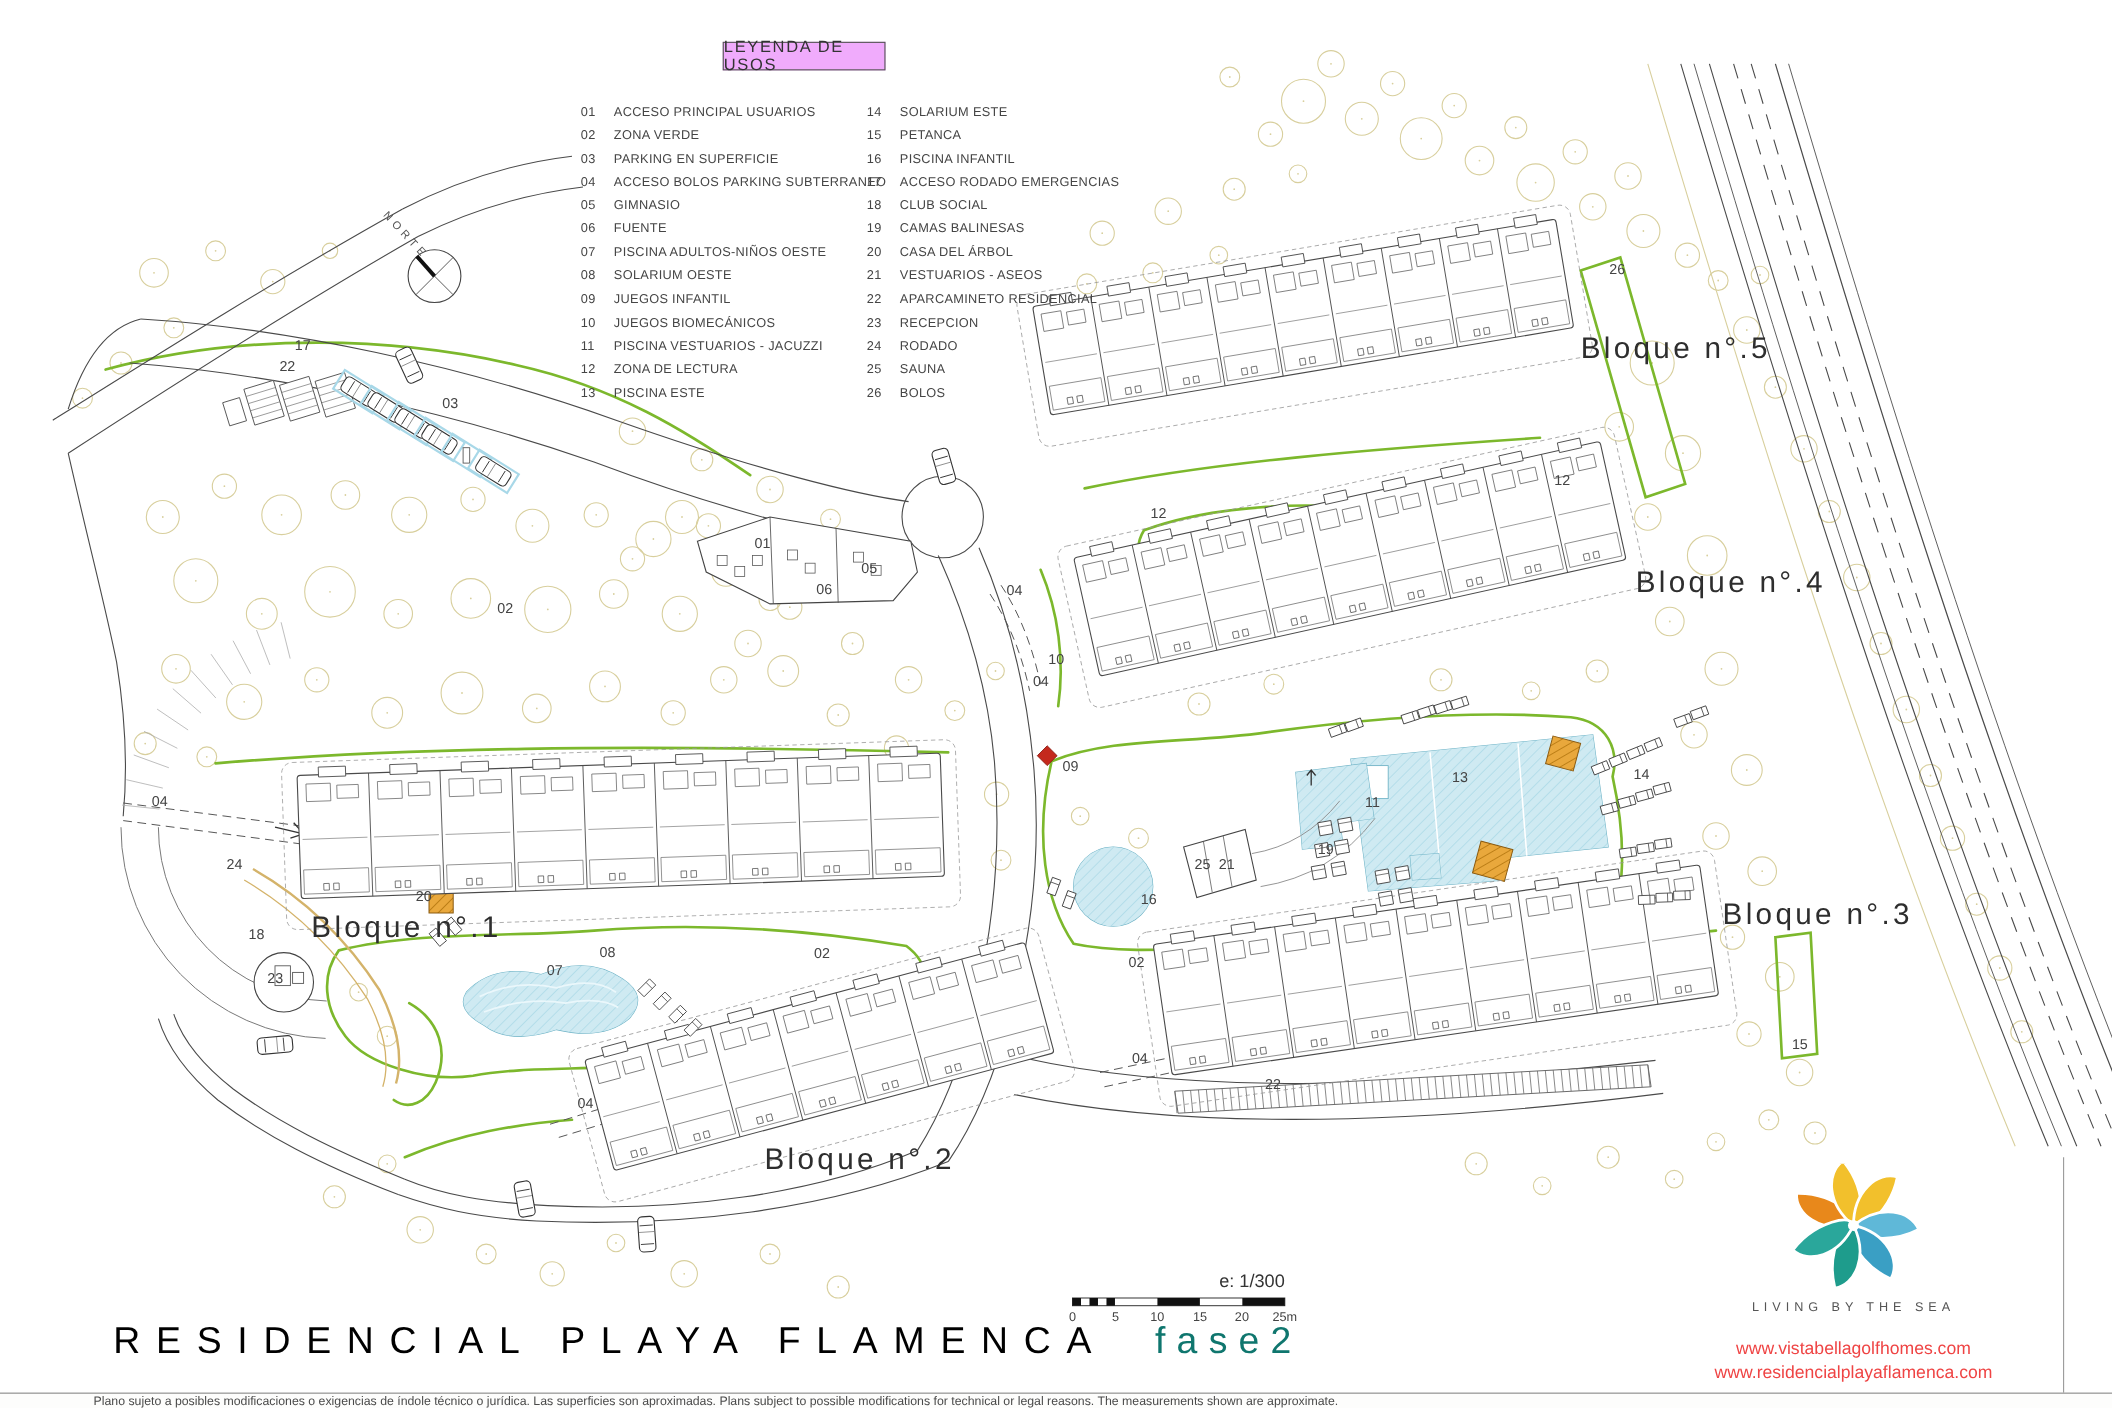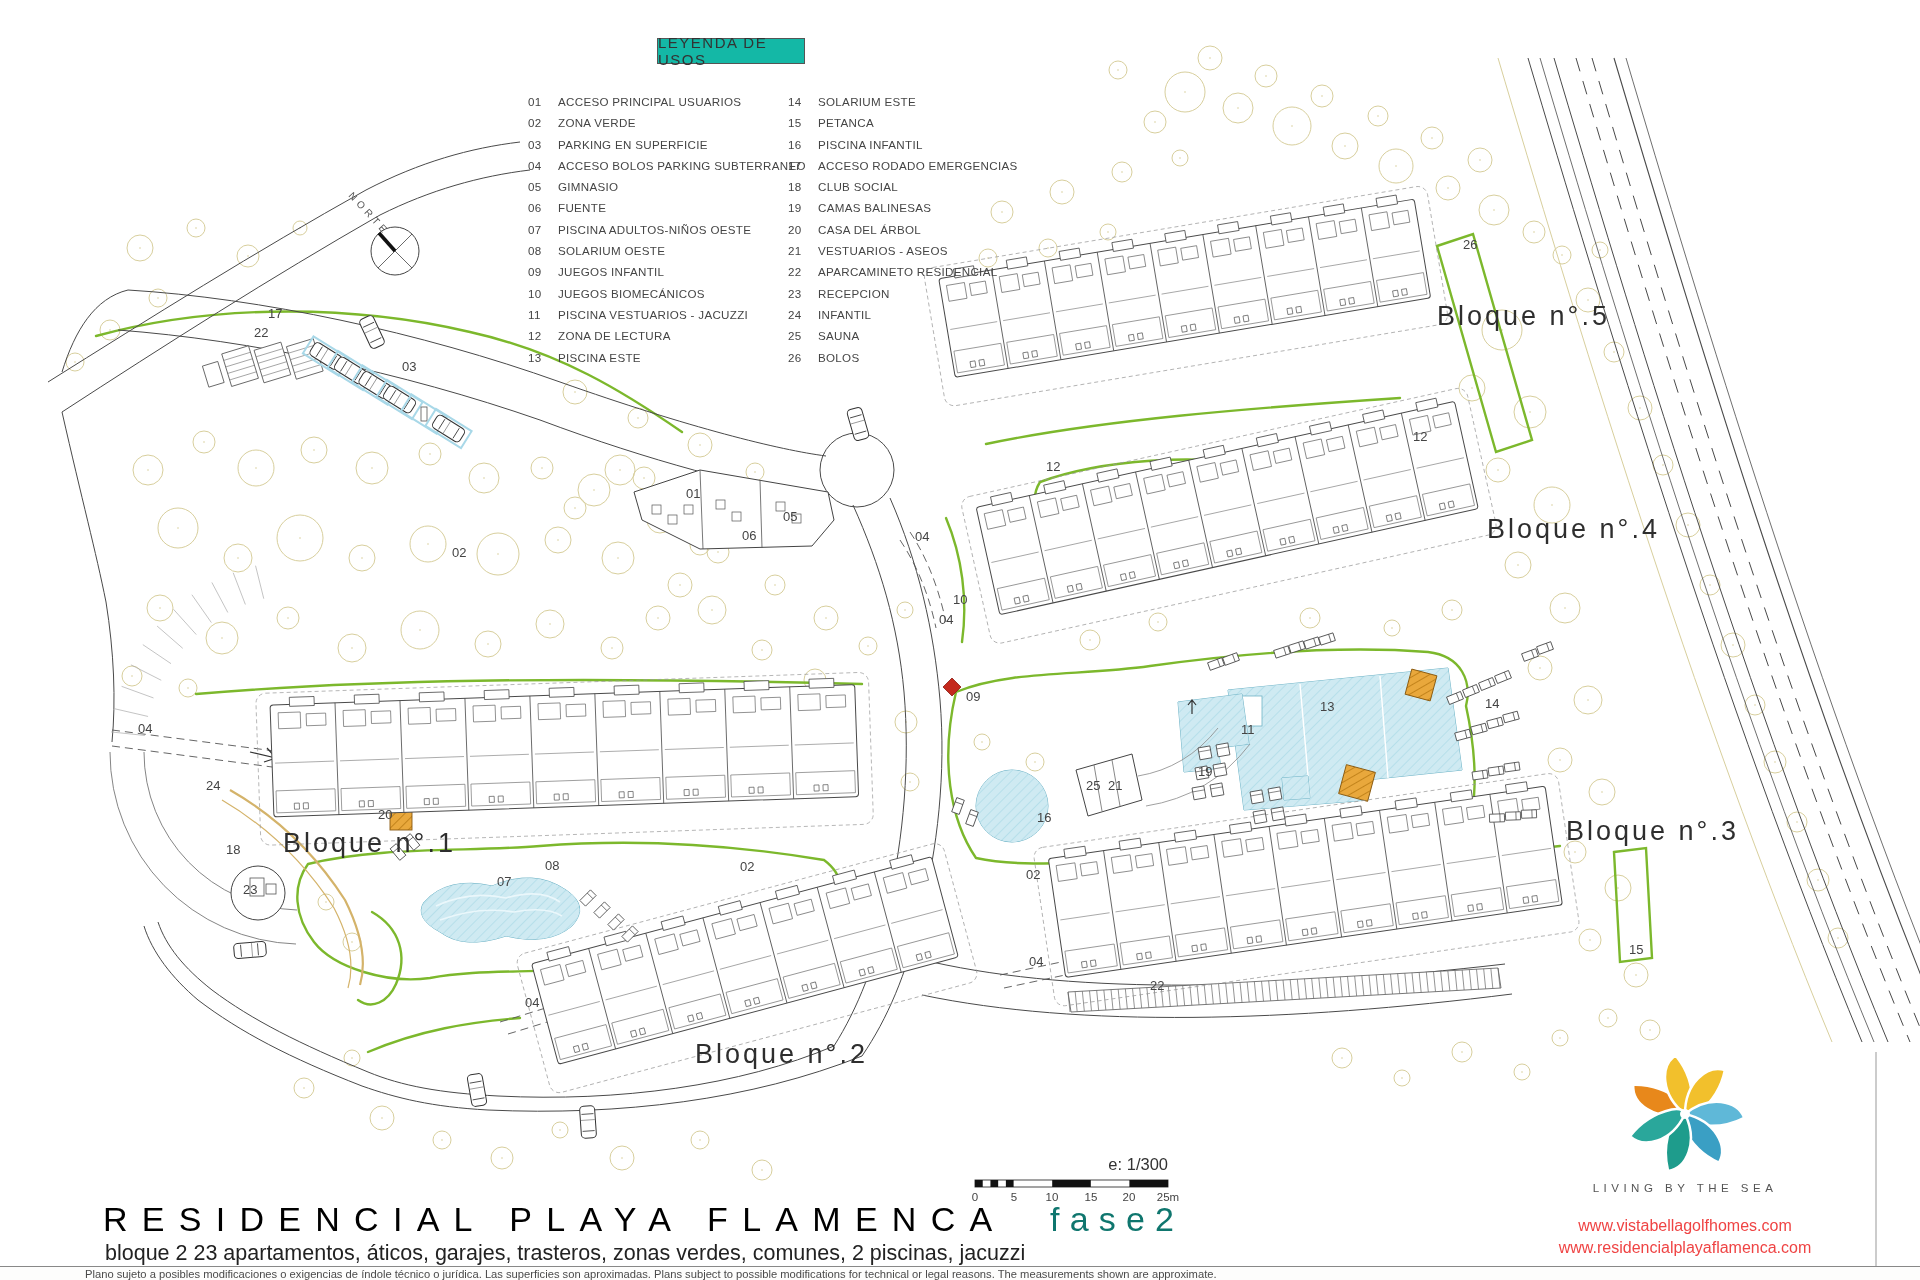--- a/index.html
+++ b/index.html
@@ -3,21 +3,21 @@
 <meta charset="utf-8">
 <style>
   html,body{margin:0;padding:0;background:#fff;}
   #page{position:relative;width:1920px;height:1280px;background:#ffffff;overflow:hidden;
         font-family:"Liberation Sans",sans-serif;}
   svg text{font-family:"Liberation Sans",sans-serif;}
   .abs{position:absolute;}
   
   .legend-title{left:657px;top:38px;width:146px;height:24px;border:1.4px solid #555;
     display:flex;align-items:center;justify-content:center;font-size:15px;
-    letter-spacing:1.5px;color:#333;background:#14b8a6;}
+    letter-spacing:1.5px;color:#333;background:#f0abfc;}
   .legend-col{top:95px;}
   .legend-row{display:flex;height:21.3px;font-size:11.6px;color:#454545;letter-spacing:.3px;}
   .legend-row .num{width:30px;flex:none;}
   
   .project-title{left:103px;top:1200px;font-size:34px;letter-spacing:.42em;color:#000000;white-space:nowrap;}
   .project-phase{left:1050px;top:1200px;font-size:34px;letter-spacing:.30em;color:#0f766e;white-space:nowrap;}
   .project-subtitle{left:105px;top:1241px;font-size:21.5px;color:#222;white-space:nowrap;}
   
   .disclaimer{left:0;right:0;top:1266px;height:14px;border-top:1px solid #888;background:#fdfdfc;
     font-size:11.2px;color:#4a4a4a;padding:1px 0 0 85px;white-space:nowrap;overflow:hidden;}
@@ -1264,35 +1264,34 @@
       <div class="legend-row">
         <span class="num">22</span>
         <span>APARCAMINETO RESIDENCIAL</span>
       </div>
       <div class="legend-row">
         <span class="num">23</span>
         <span>RECEPCION</span>
       </div>
       <div class="legend-row">
         <span class="num">24</span>
-        <span>INFANTIL</span>
+        <span>RODADO</span>
       </div>
       <div class="legend-row">
         <span class="num">25</span>
         <span>SAUNA</span>
       </div>
       <div class="legend-row">
         <span class="num">26</span>
         <span>BOLOS</span>
       </div>
     </div>
 
   <div class="abs project-title">RESIDENCIAL PLAYA FLAMENCA</div>
   <div class="abs project-phase">fase2</div>
-  <div class="abs project-subtitle">bloque 2   23 apartamentos, áticos, garajes, trasteros, zonas verdes, comunes, 2 piscinas, jacuzzi</div>
 
   <div class="abs disclaimer">Plano sujeto a posibles modificaciones o exigencias de índole técnico o jurídica. Las superficies son aproximadas. Plans subject to possible modifications for technical or legal reasons. The measurements shown are approximate.</div>
 
   <div class="abs brand">
     <svg id="flower" width="130" height="112" viewBox="-65 -56 130 112">
         <path d="M0,0 C8,-30 34,-42 50,-32 C42,-16 30,-5 14,2 C6,5 2,4 0,0 Z" fill="#E8881B" stroke="#fff" stroke-width="2.5" transform="rotate(-118)"></path>
         <path d="M0,0 C8,-30 34,-42 50,-32 C42,-16 30,-5 14,2 C6,5 2,4 0,0 Z" fill="#F2C02C" stroke="#fff" stroke-width="2.5" transform="rotate(-66.57)"></path>
         <path d="M0,0 C8,-30 34,-42 50,-32 C42,-16 30,-5 14,2 C6,5 2,4 0,0 Z" fill="#F2C02C" stroke="#fff" stroke-width="2.5" transform="rotate(-15.14)"></path>
         <path d="M0,0 C8,-30 34,-42 50,-32 C42,-16 30,-5 14,2 C6,5 2,4 0,0 Z" fill="#5FB8D8" stroke="#fff" stroke-width="2.5" transform="rotate(36.28999999999999)"></path>
         <path d="M0,0 C8,-30 34,-42 50,-32 C42,-16 30,-5 14,2 C6,5 2,4 0,0 Z" fill="#3A9FC4" stroke="#fff" stroke-width="2.5" transform="rotate(87.72)"></path>

